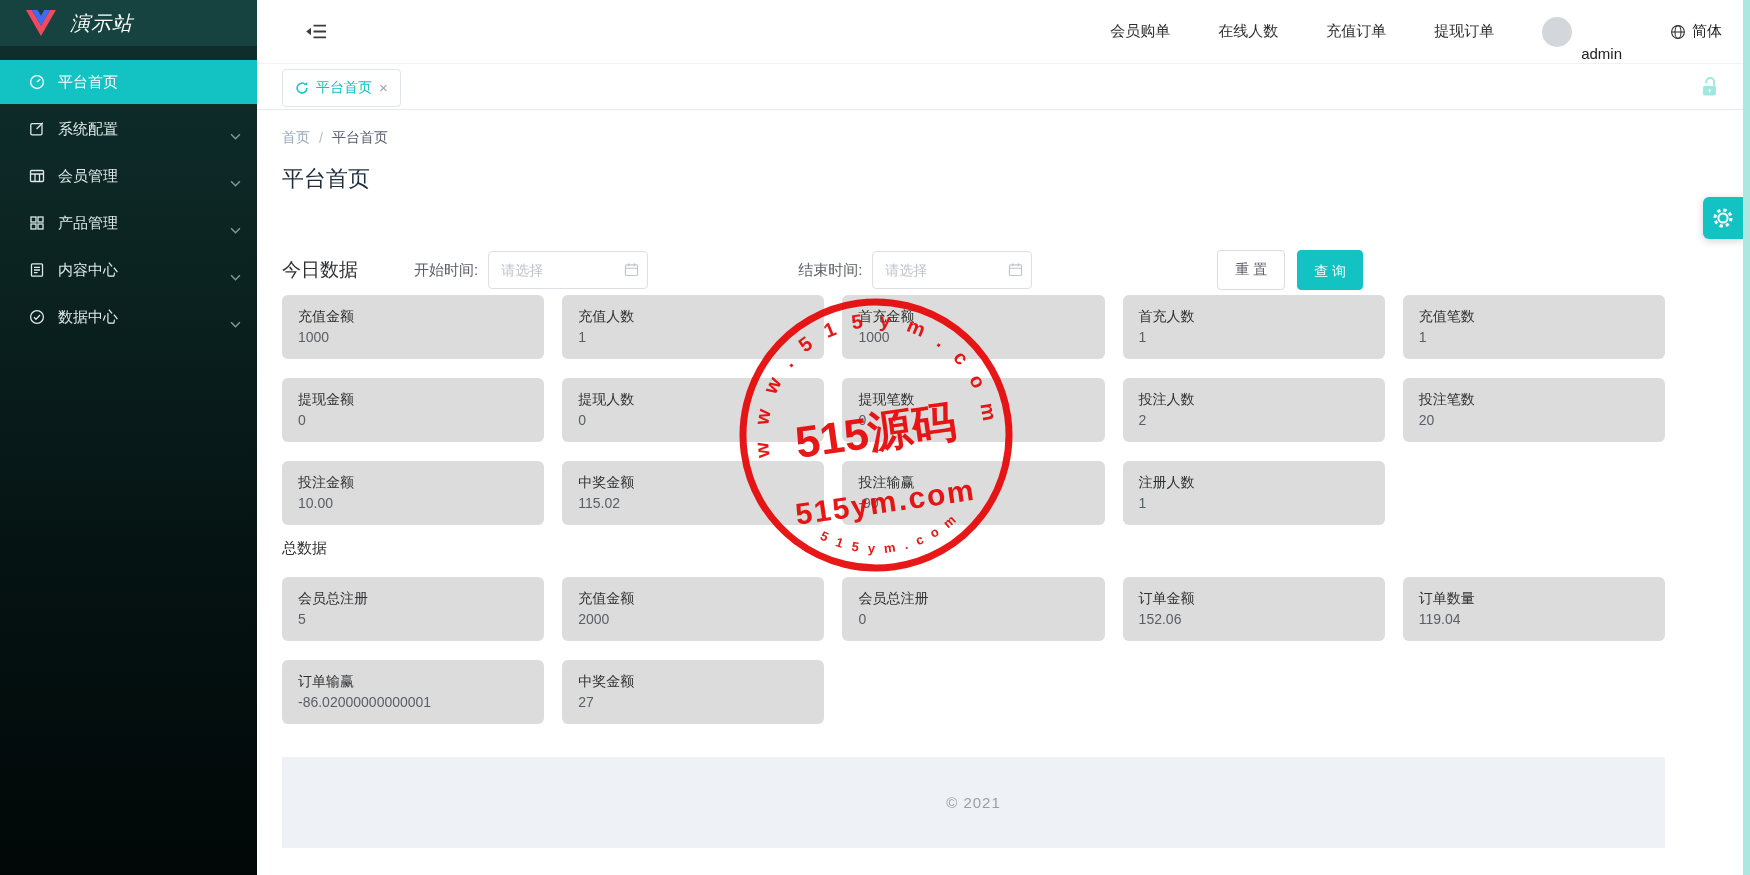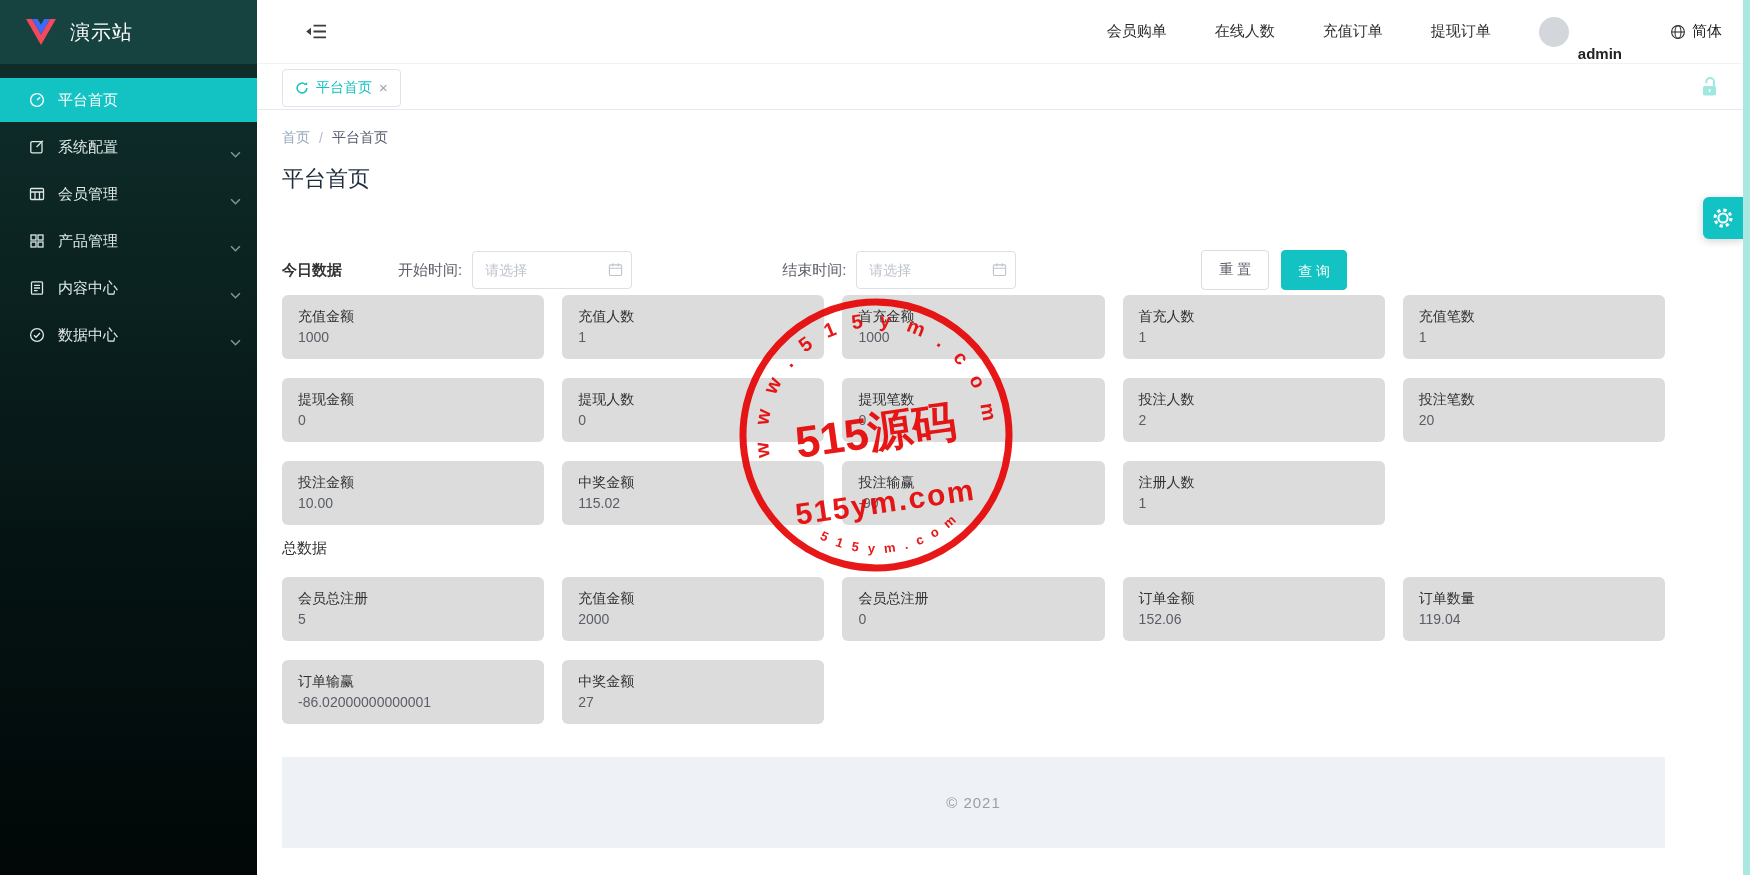--- a/index.html
+++ b/index.html
@@ -2,61 +2,61 @@
 <html><head>
 <meta charset="utf-8">
 <style>
   * { margin:0; padding:0; box-sizing:border-box; }
   body { font-family:"Liberation Sans","DejaVu Sans",sans-serif; background:#fff; }
   .page { position:relative; width:1750px; height:875px; overflow:hidden; background:#fff; }
 
   
   .sidebar { position:absolute; left:0; top:0; width:257px; height:875px;
     background:linear-gradient(180deg,#10302d 0%,#0b2422 28%,#051413 62%,#010707 100%); }
-  .logo { height:64px; display:flex; align-items:center; padding-left:26px; gap:14px;
-    background:#164340; cursor:pointer; }
+  .logo { height:46px; display:flex; align-items:center; padding-left:26px; gap:14px;
+    background:#164340; cursor:pointer;font-style:italic; }
   .logo-title { color:#fff; font-size:20px; letter-spacing:1px; }
   .menu { padding-top:14px; }
   .menu-item { position:relative; height:44px; display:flex; align-items:center;
     padding-left:29px; color:#dfe9e8; font-size:15px; cursor:pointer; margin-bottom:3px; }
   .menu-item.active { background:#13c2c2; color:#fff; }
   .mi-icon { width:16px; height:16px; margin-right:13px; display:inline-flex; }
   .mi-chevron { position:absolute; right:16px; top:19px; }
 
   
   .main { position:absolute; left:257px; top:0; width:1493px; height:632px; }
 
   .topbar { height:64px; display:flex; align-items:center; padding:0 28px 0 48px;
     border-bottom:1px solid #f2f2f2; background:#fff; }
   .collapse-btn { cursor:pointer; display:inline-flex; }
   .topnav { margin-left:auto; display:flex; align-items:center; gap:48px; }
   .topnav-item { font-size:15px; color:#2d2d2d; cursor:pointer; white-space:nowrap; }
   .user-box { display:flex; align-items:center; gap:9px; cursor:pointer; }
   .avatar { width:30px; height:30px; border-radius:50%; background:#d3d6da; }
-  .user-name { font-size:15px; color:#222; font-weight:bold;margin-top:43px; }
+  .user-name { font-size:15px; color:#222; font-weight:normal;margin-top:43px; }
   .lang-box { display:flex; align-items:center; gap:6px; cursor:pointer; font-size:15px; color:#222; }
 
   .tabbar { height:46px; display:flex; align-items:center; padding:0 32px 0 25px;
     border-bottom:1px solid #e6e9ef; background:#fff; }
   .tab { display:flex; align-items:center; gap:7px; height:38px; padding:0 12px;
     border:1px solid #dfe3ec; border-radius:4px; background:#fff; cursor:pointer; margin-top:2px; }
   .tab-label { color:#13c2c2; font-size:14px; }
   .tab-close { color:#9aa2ad; font-size:15px; cursor:pointer; line-height:1; }
   .tab-lock { margin-left:auto; cursor:pointer; display:inline-flex; }
 
   
   .content { padding:18px 85px 0 25px; background:#fff; }
   .breadcrumb { display:flex; gap:9px; font-size:14px; height:19px; align-items:center; }
   .bc-home { color:#97a8be; cursor:pointer; }
   .bc-sep { color:#b3bdca; }
   .bc-current { color:#555c6e; }
   .page-title { margin-top:17px; font-size:22px; font-weight:500; color:#1f2d3d; height:30px; }
 
   .filter-row { margin-top:56px; display:flex; align-items:center; height:40px; }
-  .section-label { font-size:15px; color:#303133;font-weight:bold; }
+  .section-label { font-size:19px; color:#303133; }
   .date-label { font-size:15px; color:#5a5e66; margin-left:56px; }
   .date-label.end { margin-left:150px; }
   .date-input-wrap { position:relative; margin-left:10px; }
   .date-input { width:160px; height:38px; border:1px solid #dcdfe6; border-radius:4px;
     padding:0 30px 0 12px; font-size:14px; color:#303133; outline:none; }
   .date-input::placeholder { color:#bfc4cc; }
   .cal-icon { position:absolute; right:9px; top:11px; pointer-events:none; }
   .btn { height:40px; border-radius:4px; font-size:14px; cursor:pointer; }
   .btn-reset { margin-left:185px; padding:0 17px; background:#fff; border:1px solid #d9dce3; color:#5a5e66; }
   .btn-search { margin-left:12px; padding:12px 16px; background:#13c2c2; border:1px solid #13c2c2; color:#fff; }

